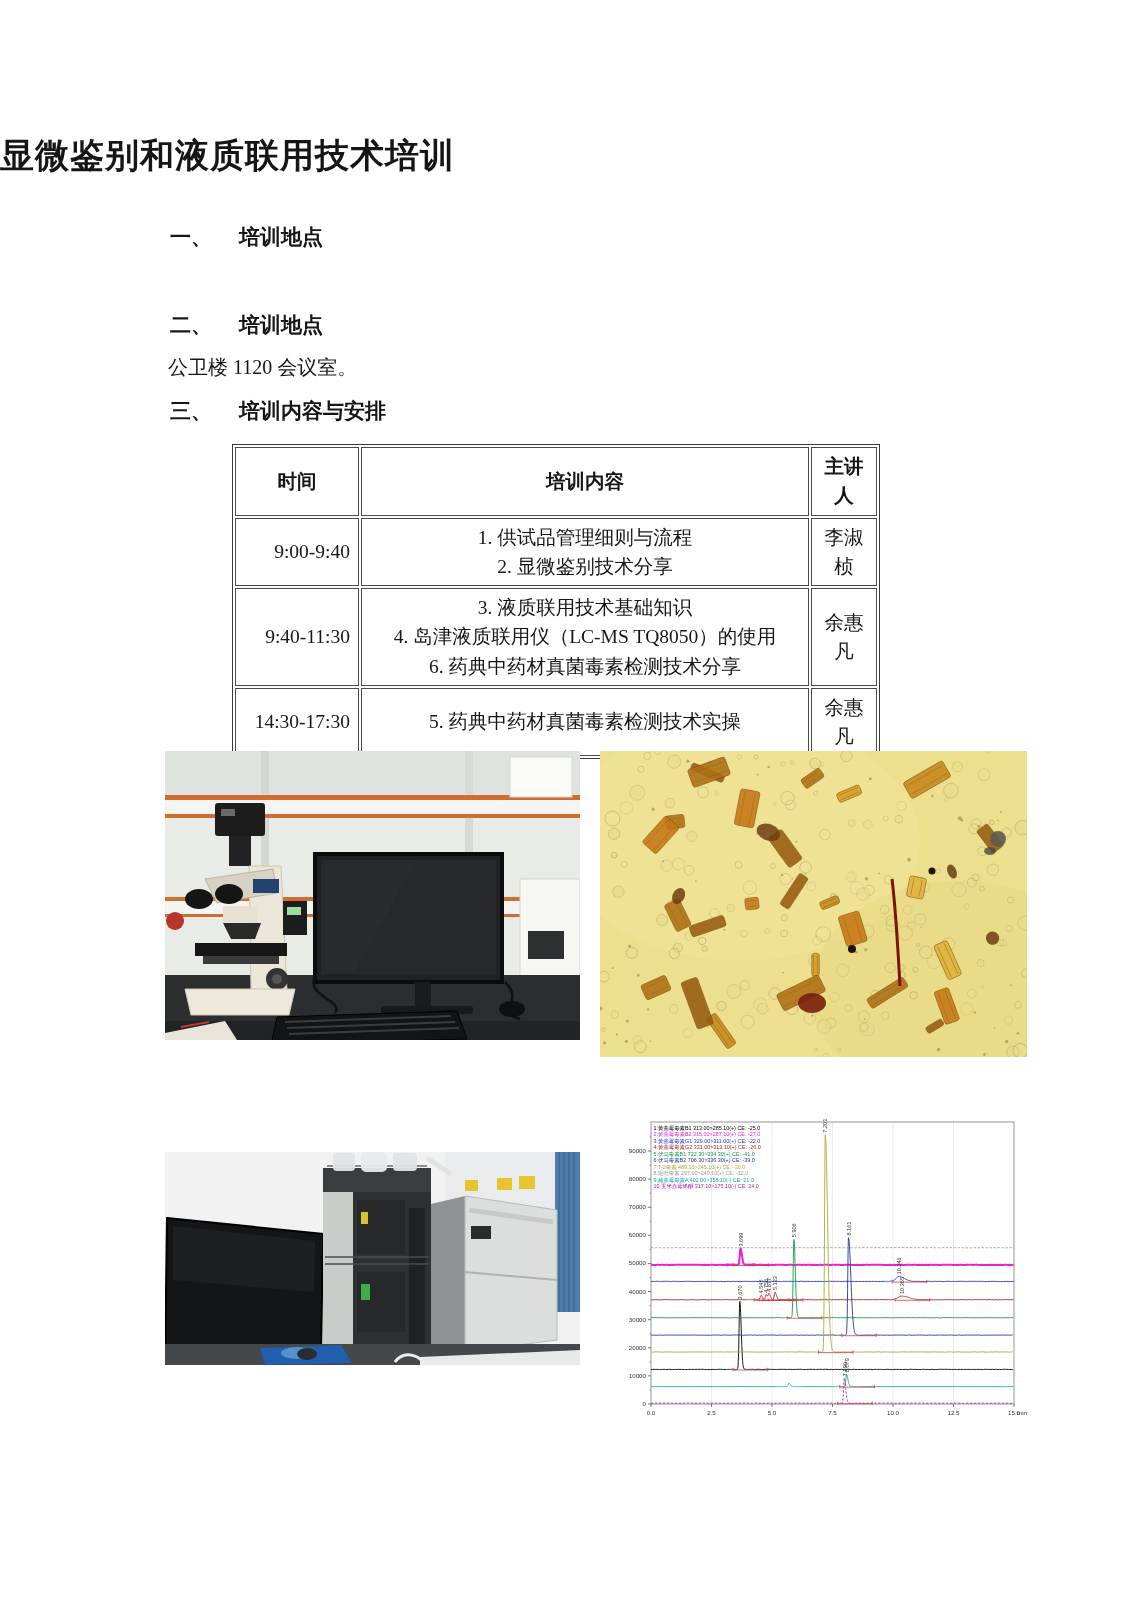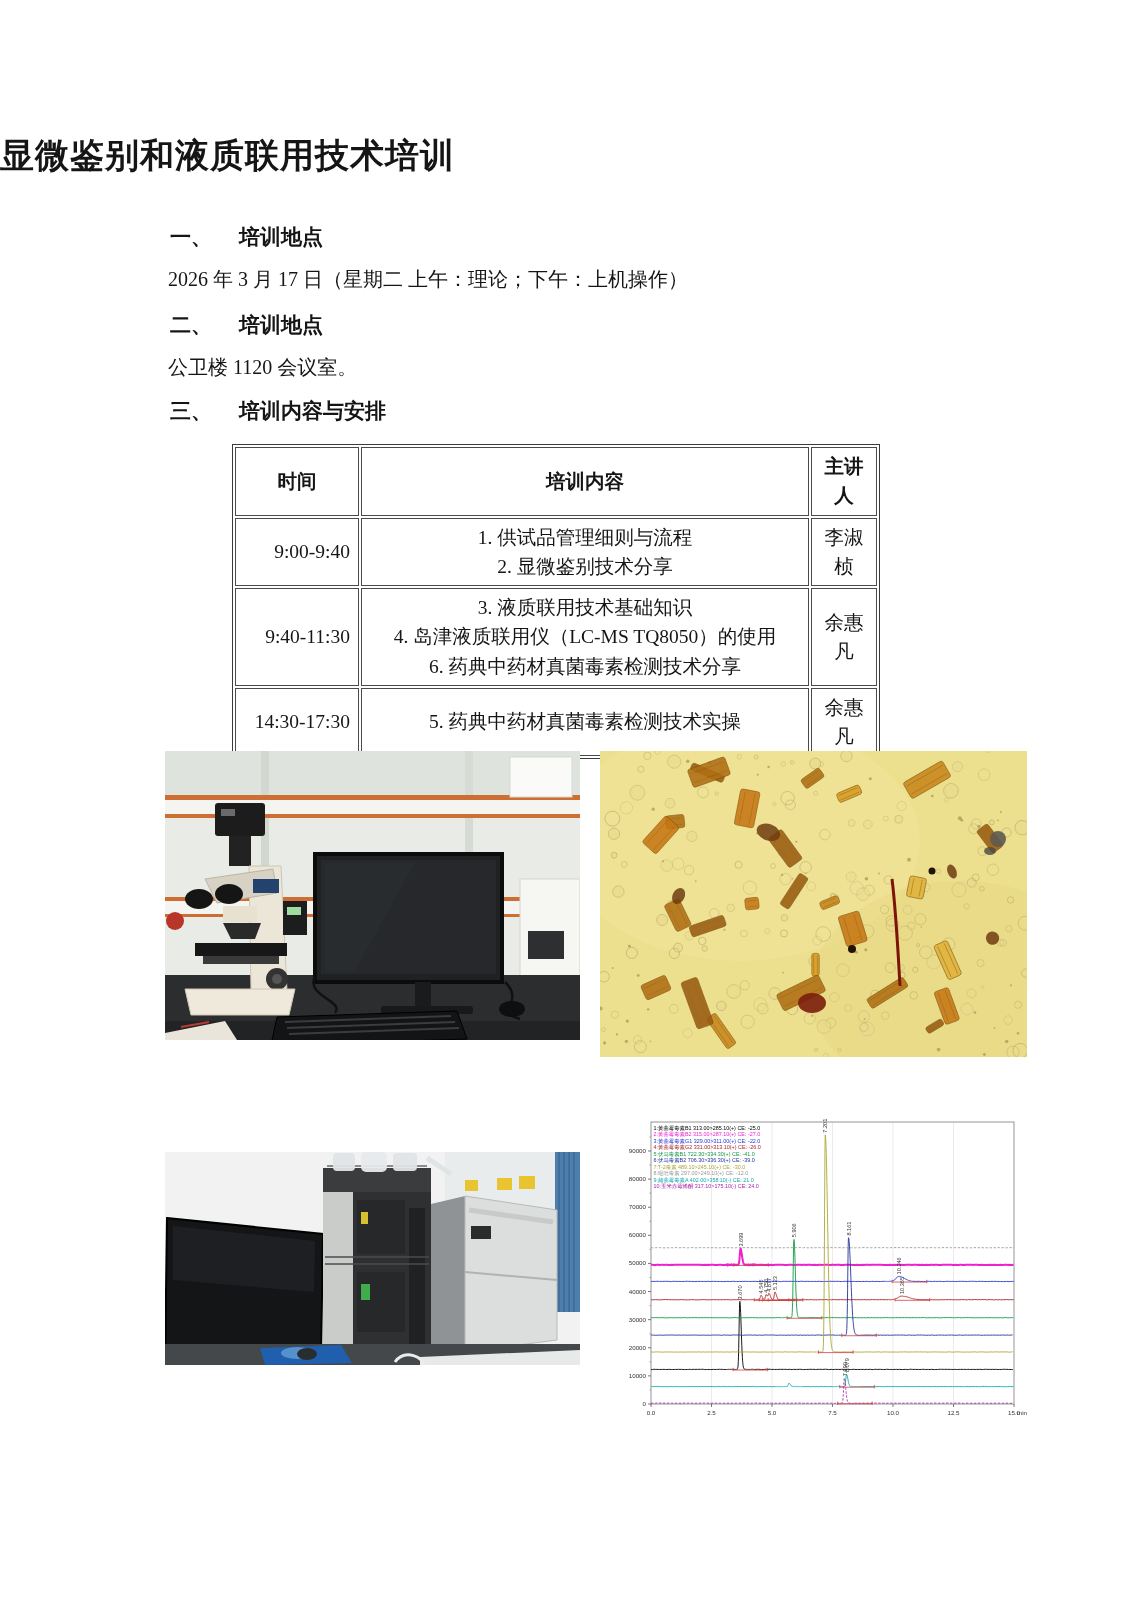--- a/index.html
+++ b/index.html
@@ -32,21 +32,20 @@
 </head>
 <body>
 
 <div class="page">
 
   <div class="title">显微鉴别和液质联用技术培训</div>
 
   <div id="h1" class="h-sec">
     <span class="no">一、</span><span>培训地点</span>
   </div>
-  <div id="p1" class="p-body">2026 年 3 月 17 日（星期二 上午：理论；下午：上机操作）</div>
 
   <div id="h2" class="h-sec">
     <span class="no">二、</span><span>培训地点</span>
   </div>
   <div id="p2" class="p-body">公卫楼 1120 会议室。</div>
 
   <div id="h3" class="h-sec">
     <span class="no">三、</span><span>培训内容与安排</span>
   </div>
 

